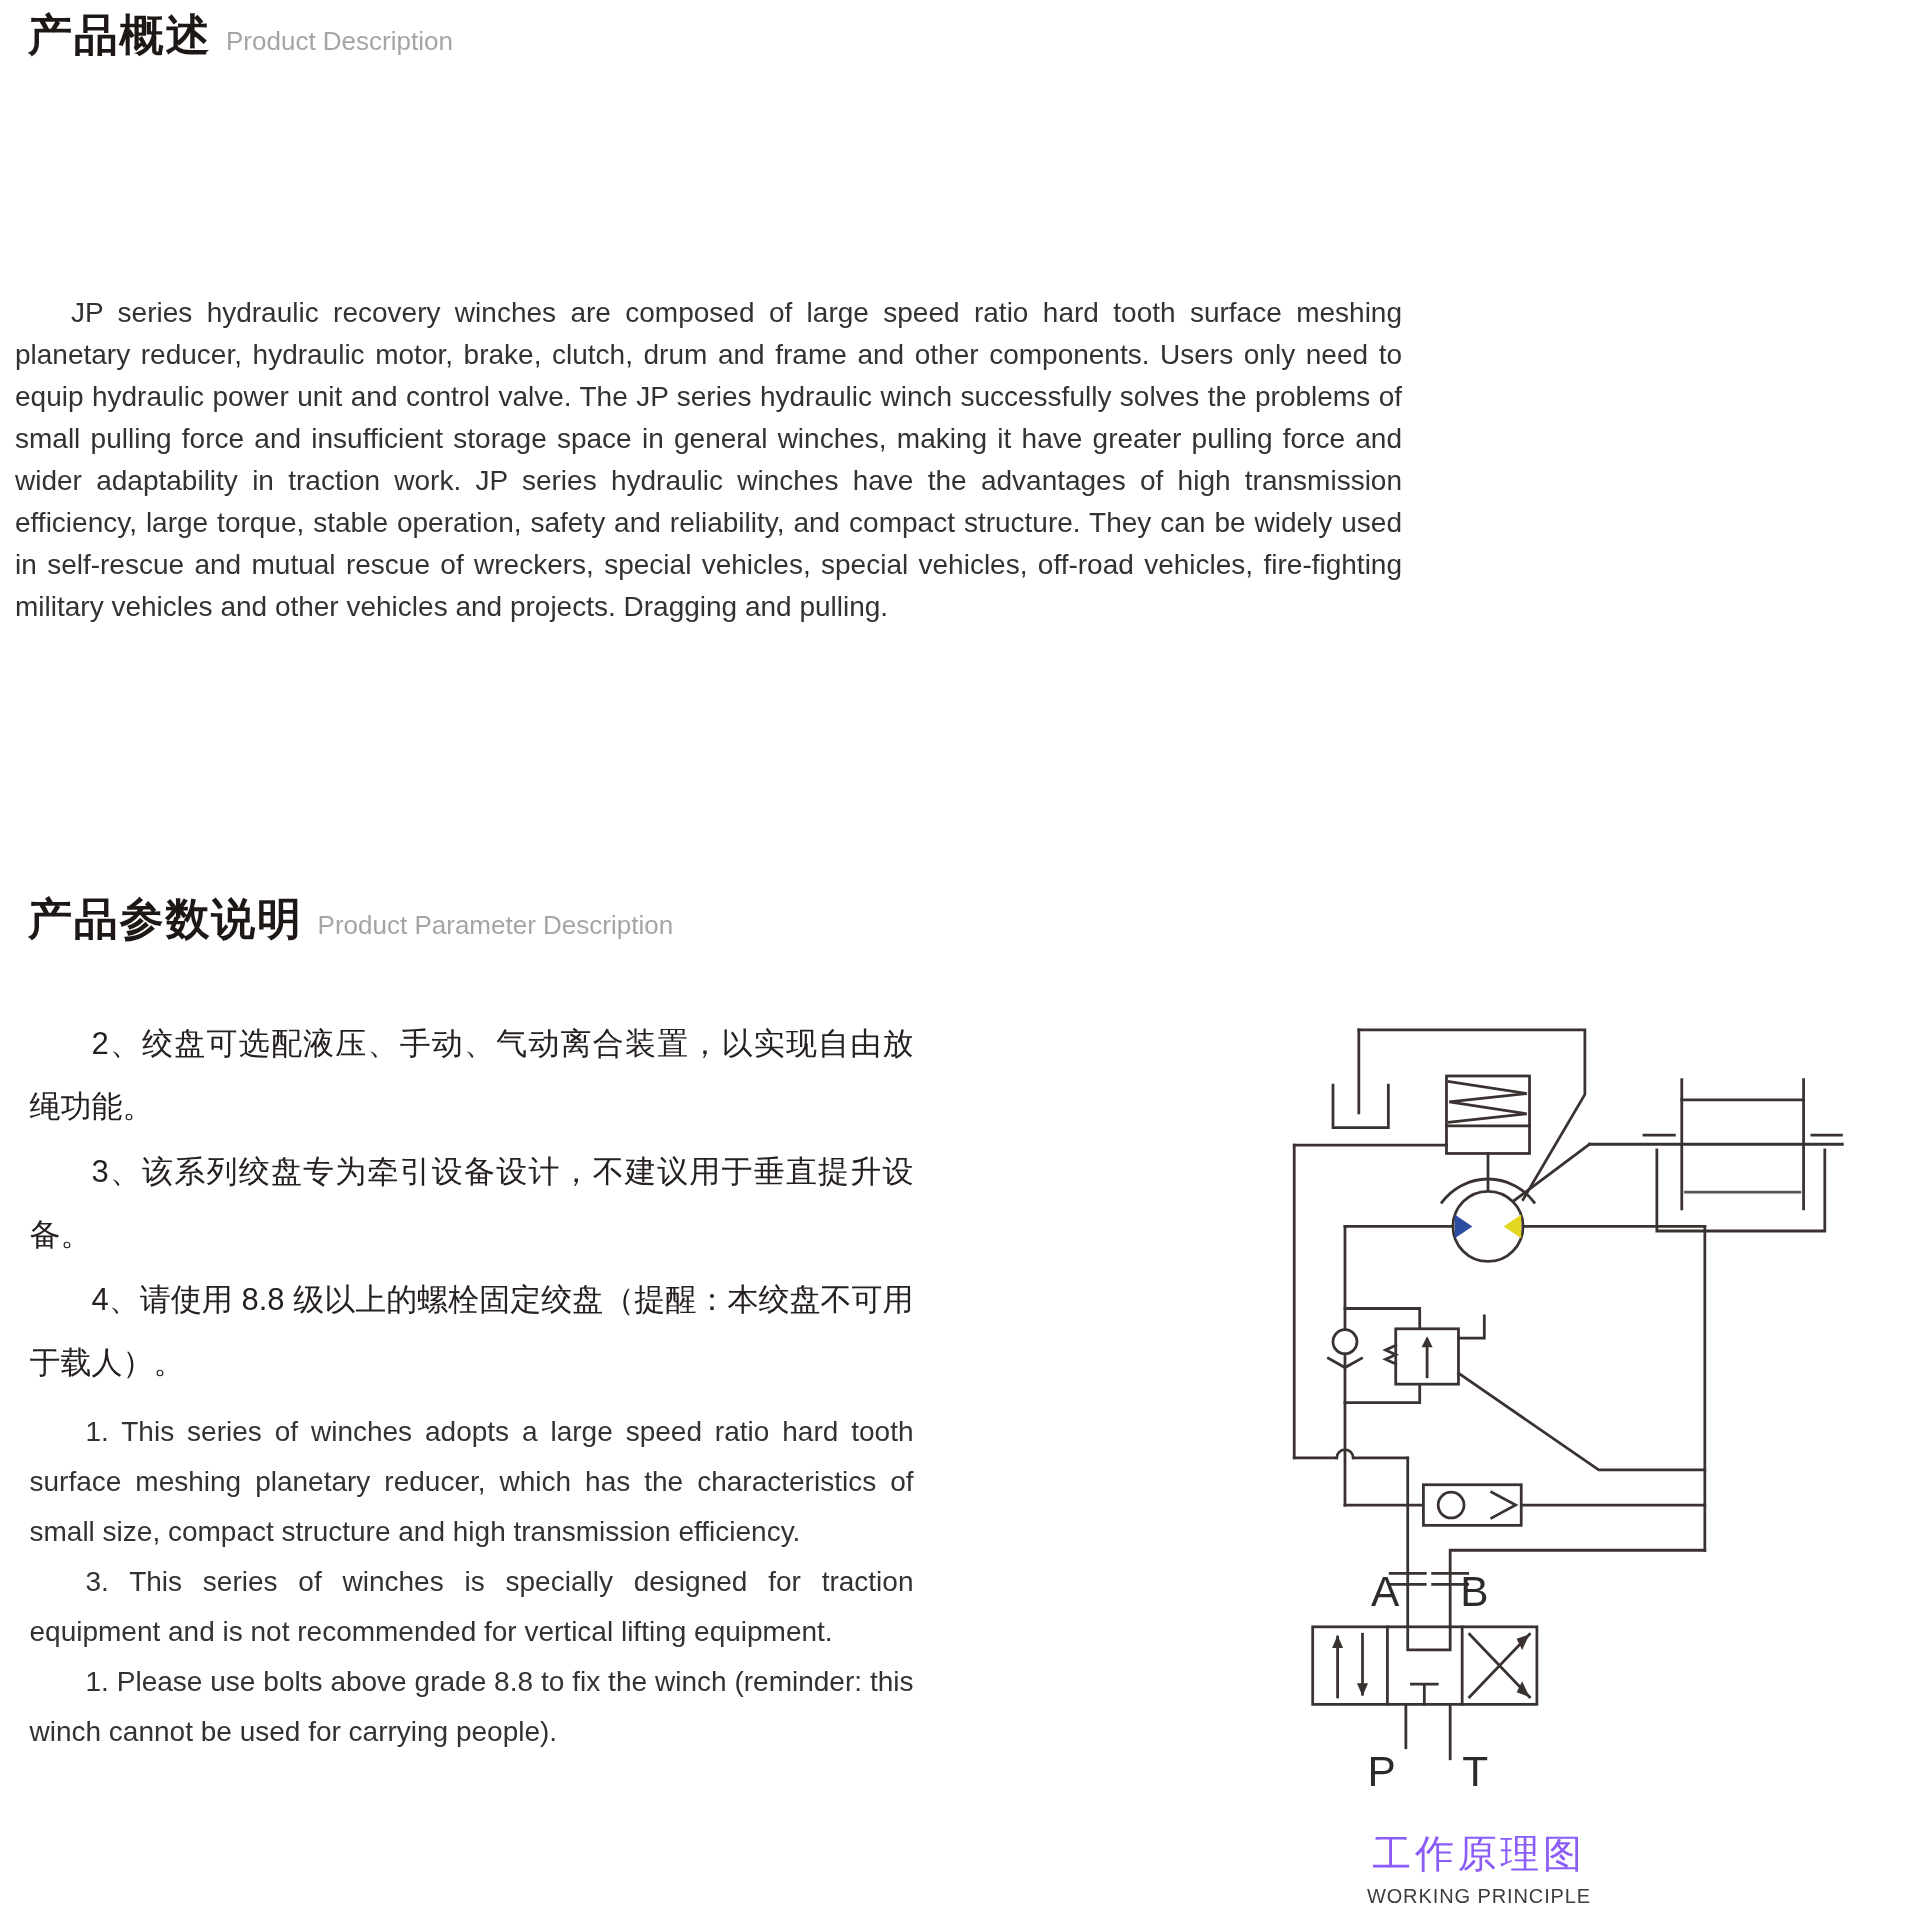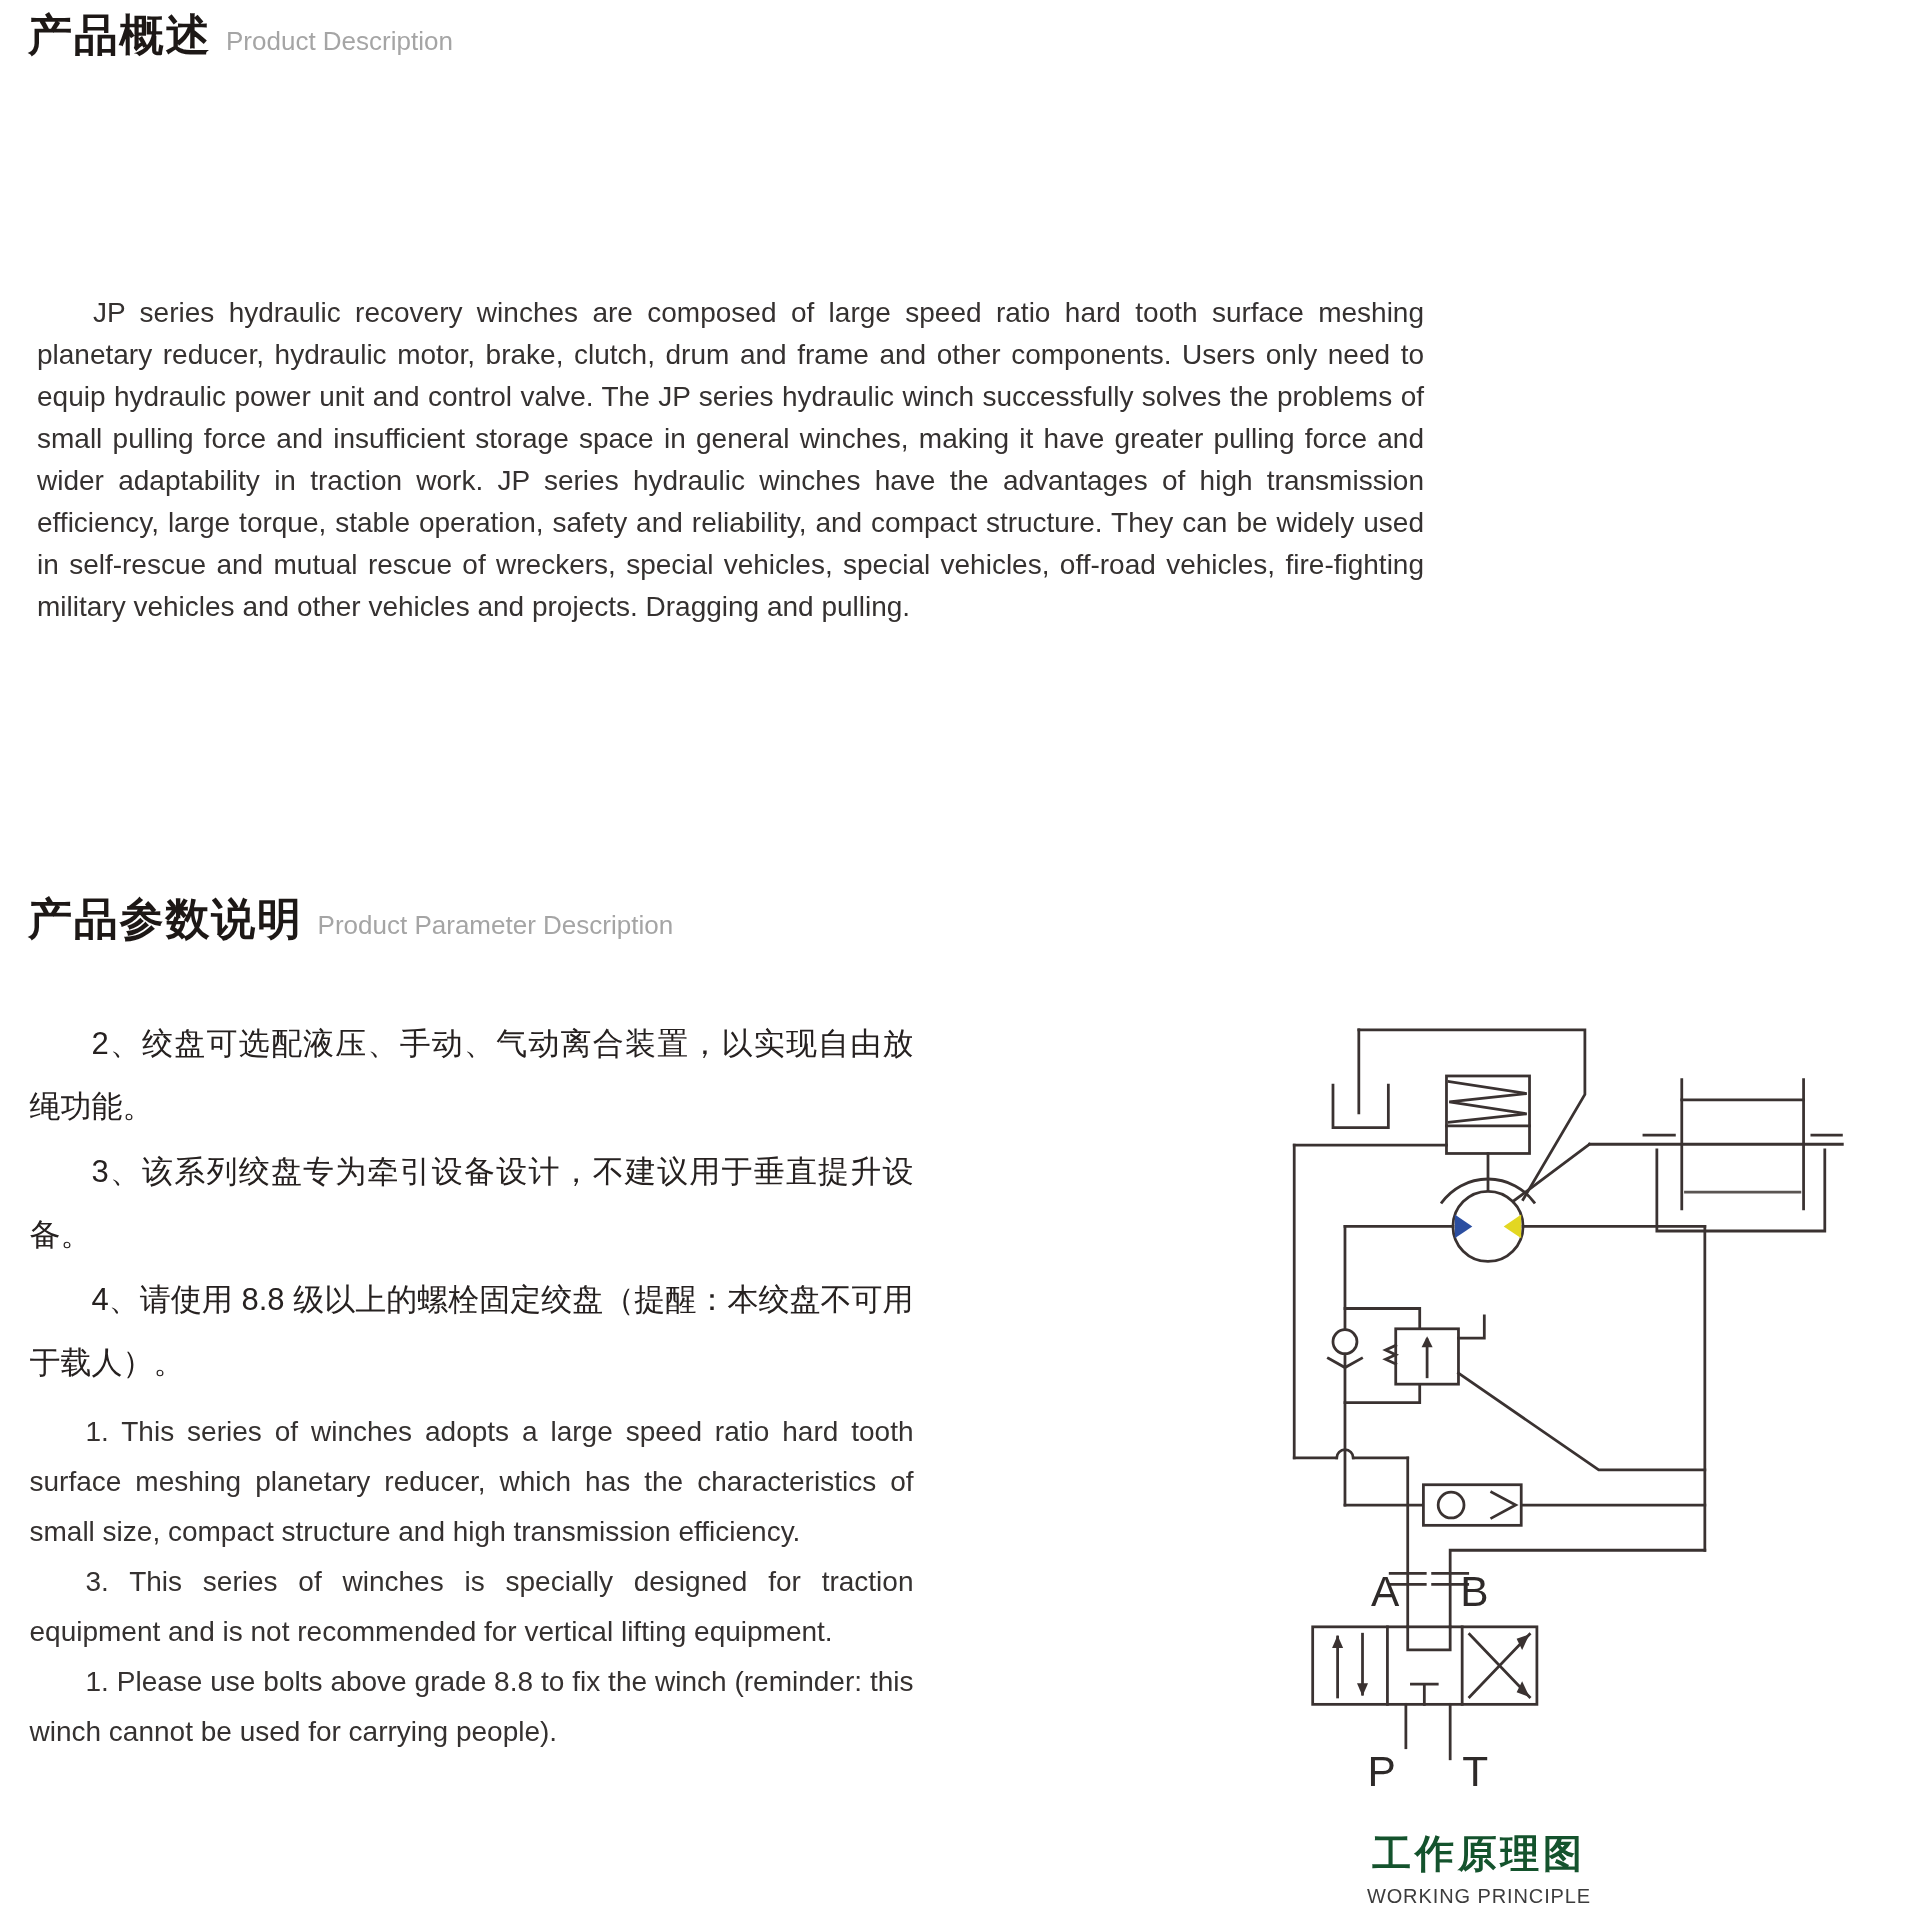--- a/index.html
+++ b/index.html
@@ -7,33 +7,33 @@
   .page{position:absolute;inset:0;background:#fff;overflow:hidden;}
 
   .sec-head{position:absolute;left:28px;white-space:nowrap;}
   #head1{top:5.5px;}
   #head2{top:890px;}
   .sec-head .zh{font-size:44px;font-weight:700;color:#1d1816;letter-spacing:1.8px;margin-top:48px;}
   .sec-head .en{font-size:26px;color:#a5a5a5;margin-left:14.8px;font-weight:400;}
 
   .zh-para{position:absolute;left:29.5px;top:89px;width:1387px;margin:0;
     font-size:31px;line-height:65px;color:#262120;text-align:justify;text-indent:2em;}
-  .en-para{position:absolute;left:37px;top:292px;width:1387px;margin:0;
+  .en-para{position:absolute;left:15px;top:292px;width:1387px;margin:0;
     font-size:28px;line-height:42px;color:#353130;text-align:justify;text-indent:2em;}
 
   .left-col{position:absolute;left:29.5px;top:1012px;width:884px;}
   .zh-item{font-size:31px;line-height:63px;color:#262120;text-align:justify;text-indent:2em;margin:0 0 1.8px 0;}
   .en-item{font-size:28px;line-height:50px;color:#353130;text-align:justify;text-indent:2em;margin:0;}
   .zh-block{margin-bottom:13px;}
 
   .diagram{position:absolute;left:1285px;top:1004px;width:637px;}
   .diagram svg{display:block;}
   .schem{stroke:#3a3231;stroke-width:3;fill:none;stroke-linecap:square;stroke-linejoin:miter;}
   .caption{width:388px;text-align:center;margin-top:11px;}
-  .caption .zh{font-size:39px;font-weight:700;color:#14532d;letter-spacing:3.7px;}
+  .caption .zh{font-size:39px;font-weight:400;color:#8b5cf6;letter-spacing:3.7px;}
   .caption .en{font-size:20px;color:#3c3c3c;letter-spacing:0.9px;margin-top:3.7px;}
   .port-label{font-family:"Liberation Sans",sans-serif;font-size:46px;fill:#2e2a29;font-weight:400;}
 </style>
 </head>
 <body>
 
 <div class="page">
 
   <header class="sec-head" id="head1">
     <span class="zh">产品概述</span><span class="en">Product Description</span>

